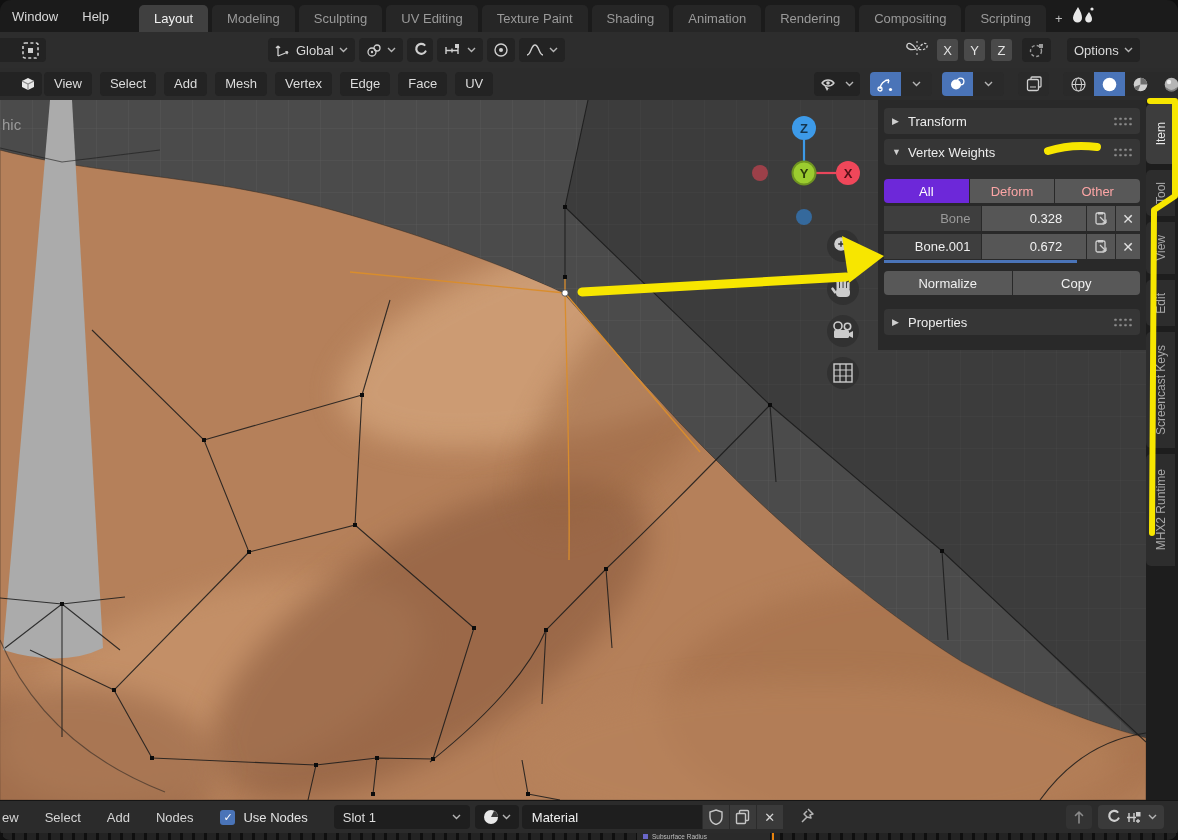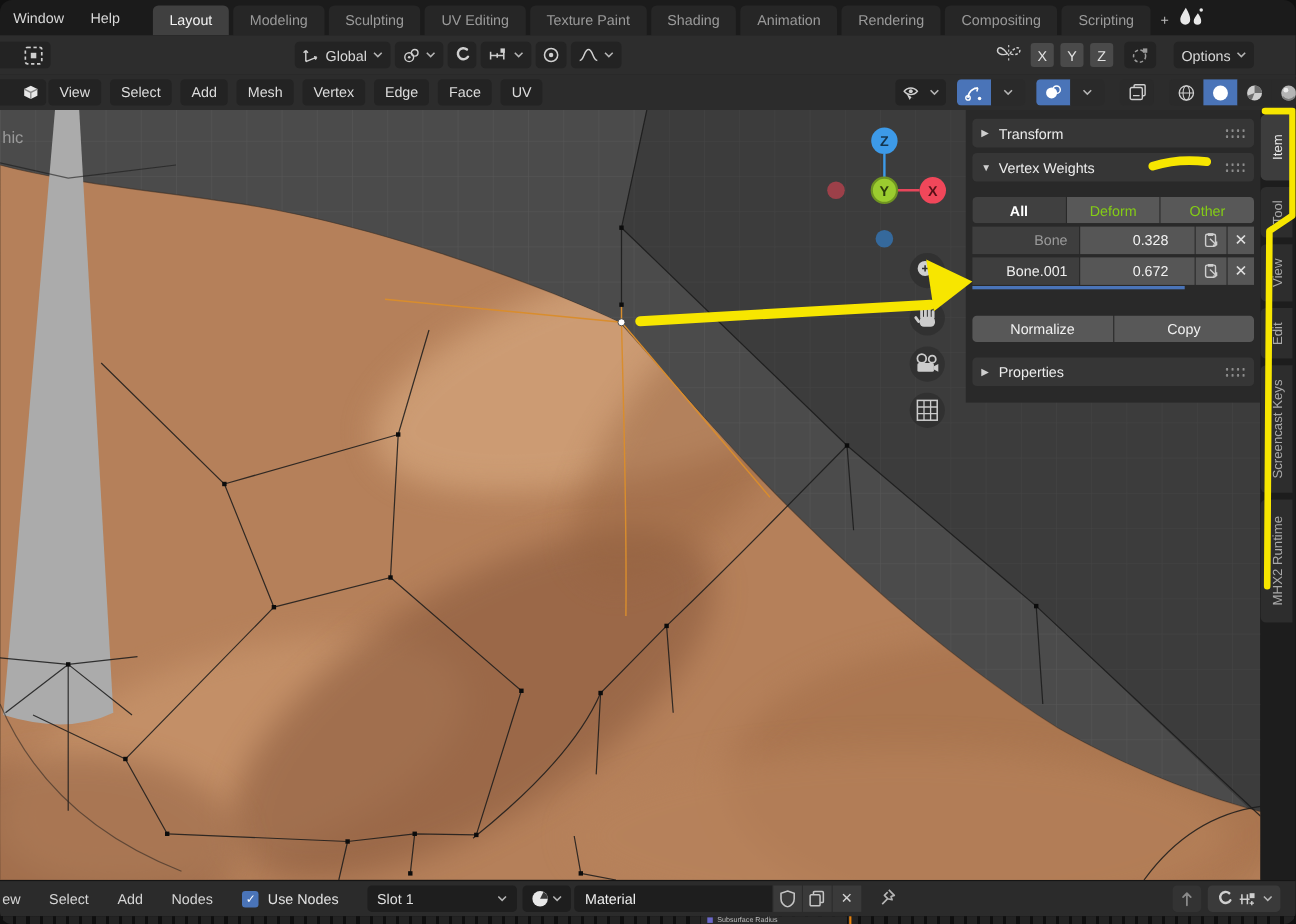--- a/index.html
+++ b/index.html
@@ -28,31 +28,31 @@
   .segbtn.on{background:#4a74b8;}
   
   #viewport{left:0;top:100px;width:1146px;height:700px;}
   
   .npanel{left:878px;top:100px;width:268px;background:rgba(40,40,40,.97);padding:8px 6px 10px 6px;box-sizing:border-box;}
   .phead{display:flex;align-items:center;height:26px;background:#363636;border-radius:4px;padding:0 8px;gap:7px;margin-bottom:5px;color:#ececec;}
   .phead .arr{font-size:9px;color:#cfcfcf;width:9px;}
   .dots{margin-left:auto;width:19px;height:11px;background-image:radial-gradient(#8d8d8d 1px,transparent 1.3px);background-size:5px 5.5px;}
   .wgroup{margin-top:14px;}
   .segrow{display:flex;gap:1px;height:24px;border-radius:4px;overflow:hidden;}
-  .seg{flex:1;background:#585858;color:#84cc16;display:flex;align-items:center;justify-content:center;}
-  .seg.active{background:#404040;color:#fff;font-weight:bold;}
+  .seg{flex:1;background:#585858;color:#fca5a5;display:flex;align-items:center;justify-content:center;}
+  .seg.active{background:#6d28d9;color:#fff;}
   .wrow{display:flex;gap:1px;height:25px;margin-top:3px;}
   .wname{width:104px;background:#3e3e3e;color:#9a9a9a;display:flex;align-items:center;justify-content:flex-end;padding-right:10px;box-sizing:border-box;}
   .wname.act{color:#eeeeee;}
   .wval{width:88px;background:#565656;color:#f2f2f2;display:flex;align-items:center;justify-content:center;padding-left:24px;}
   .wic{width:30px;background:#565656;display:flex;align-items:center;justify-content:center;}
   .wx{width:26px;background:#565656;color:#e0e0e0;display:flex;align-items:center;justify-content:center;font-size:14px;}
   .wrow:nth-of-type(1) .wname{border-radius:4px 0 0 0;}.wrow:nth-of-type(1) .wx{border-radius:0 4px 0 0;}
   .actline{width:193px;height:3px;background:#4a74b8;margin-top:1px;}
-  .btnrow{display:flex;gap:1px;height:24px;margin-top:24px;}
+  .btnrow{display:flex;gap:1px;height:24px;margin-top:8px;}
   .pbtn{flex:1;background:#585858;color:#f0f0f0;display:flex;align-items:center;justify-content:center;}
   .pbtn:first-child{border-radius:4px 0 0 4px;}.pbtn:last-child{border-radius:0 4px 4px 0;}
   
   .etabs{left:1146px;top:100px;width:32px;height:700px;background:#1d1d1d;}
   .etab{position:absolute;left:0;width:29px;background:#2d2d2d;color:#a8a8a8;border-radius:5px 0 0 5px;display:flex;align-items:center;justify-content:center;font-size:12px;}
   .etab span{writing-mode:vertical-rl;transform:rotate(180deg);white-space:nowrap;}
   .etab.active{background:#3d3d3d;color:#e9e9e9;}
   
   .bbar{left:0;top:800px;width:1178px;height:33px;background:#2b2b2b;border-top:1px solid #151515;display:flex;align-items:center;box-sizing:border-box;}
   .bmenu{color:#d5d5d5;margin:0 13px;white-space:nowrap;}

